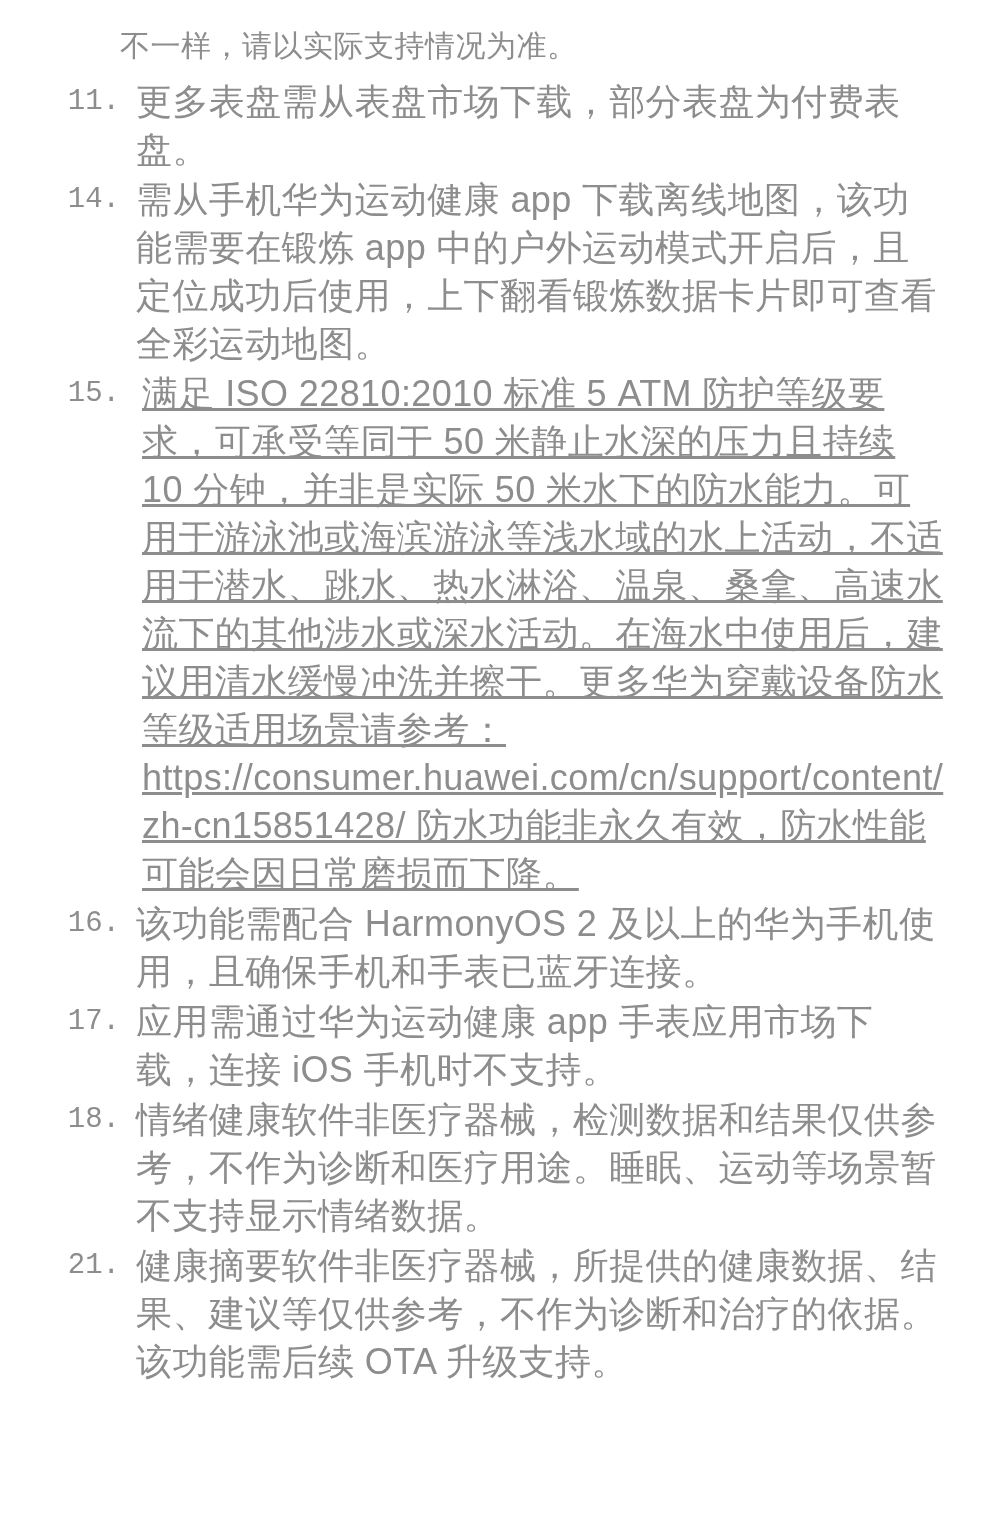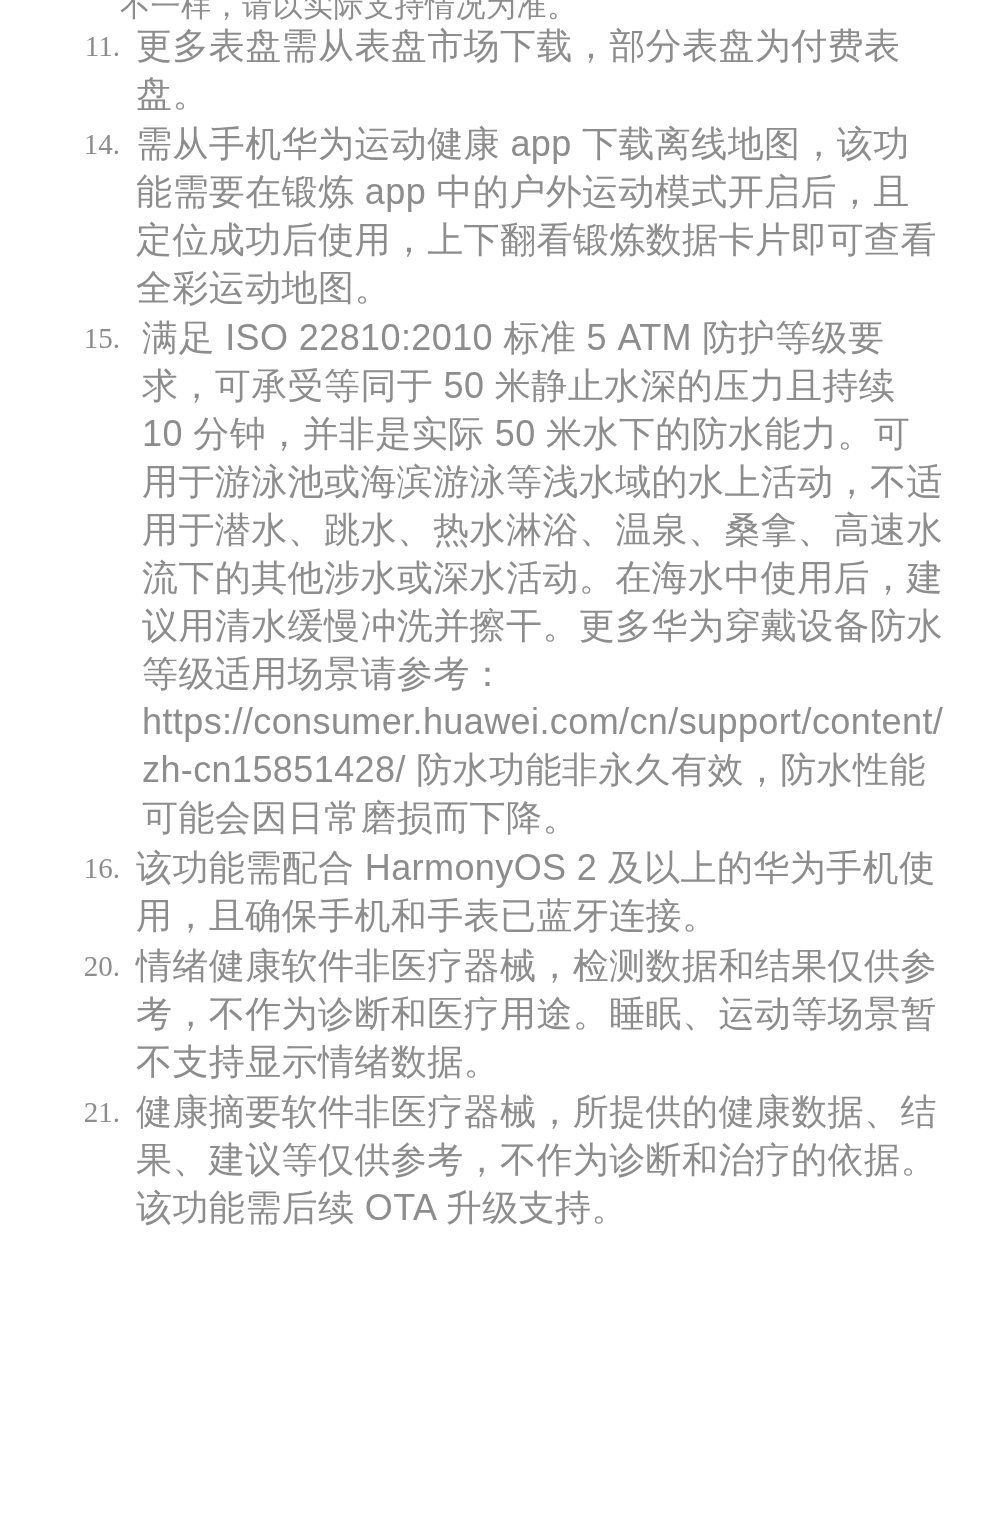--- a/index.html
+++ b/index.html
@@ -12,21 +12,22 @@
     height: 1533px;
     overflow: hidden;
     font-family: "Liberation Sans", sans-serif;
     color: #8a8a8a;
   }
   .page {
     position: relative;
     width: 990px;
     height: 1263px;
     box-sizing: border-box;
-    padding: 0 44px 0 58px;
+    padding: 16px 44px 0 58px;
+    margin-top: 40px;
   }
   
   .clipped-top {
     position: absolute;
     left: 120px;
     top: -18px;
     width: 820px;
     font-size: 30px;
     line-height: 48px;
     letter-spacing: 0.5px;
@@ -45,37 +46,38 @@
     align-items: flex-start;
     margin-bottom: 2px;
   }
   .num {
     flex: 0 0 62px;
     text-align: right;
     font-size: 29px;
     line-height: 48px;
     color: #8d8d8d;
     padding-right: 0;
-    font-family: Liberation Serif, serif;
+    font-family: Liberation Mono, monospace;
   }
   .num::after {
     content: ".";
   }
   .txt {
     flex: 1 1 auto;
     padding-left: 16px;
     font-size: 36px;
     line-height: 48px;
     color: #8d8d8d;
     letter-spacing: 0.4px;
     word-break: break-word;
     text-align: left;
   }
   .item.indent .txt {
     padding-left: 22px;
+    text-decoration: underline;
   }
 </style>
 </head>
 <body>
 
 <div class="page">
 
   <div class="clipped-top">不一样，请以实际支持情况为准。</div>
 
   <ul class="list">
@@ -95,23 +97,27 @@
     <li class="item indent">
       <span class="num">15</span>
       <span class="txt">满足 ISO 22810:2010 标准 5 ATM 防护等级要求，可承受等同于 50 米静止水深的压力且持续 10 分钟，并非是实际 50 米水下的防水能力。可用于游泳池或海滨游泳等浅水域的水上活动，不适用于潜水、跳水、热水淋浴、温泉、桑拿、高速水流下的其他涉水或深水活动。在海水中使用后，建议用清水缓慢冲洗并擦干。更多华为穿戴设备防水等级适用场景请参考：https://consumer.huawei.com/cn/support/content/zh-cn15851428/ 防水功能非永久有效，防水性能可能会因日常磨损而下降。</span>
     </li>
 
     <li class="item">
       <span class="num">16</span>
       <span class="txt">该功能需配合 HarmonyOS 2 及以上的华为手机使用，且确保手机和手表已蓝牙连接。</span>
     </li>
 
+    <li class="item">
+      <span class="num">17</span>
+      <span class="txt">应用需通过华为运动健康 app 手表应用市场下载，连接 iOS 手机时不支持。</span>
+    </li>
 
     <li class="item">
-      <span class="num">20</span>
+      <span class="num">18</span>
       <span class="txt">情绪健康软件非医疗器械，检测数据和结果仅供参考，不作为诊断和医疗用途。睡眠、运动等场景暂不支持显示情绪数据。</span>
     </li>
 
 
 
     <li class="item">
       <span class="num">21</span>
       <span class="txt">健康摘要软件非医疗器械，所提供的健康数据、结果、建议等仅供参考，不作为诊断和治疗的依据。该功能需后续 OTA 升级支持。</span>
     </li>
 

